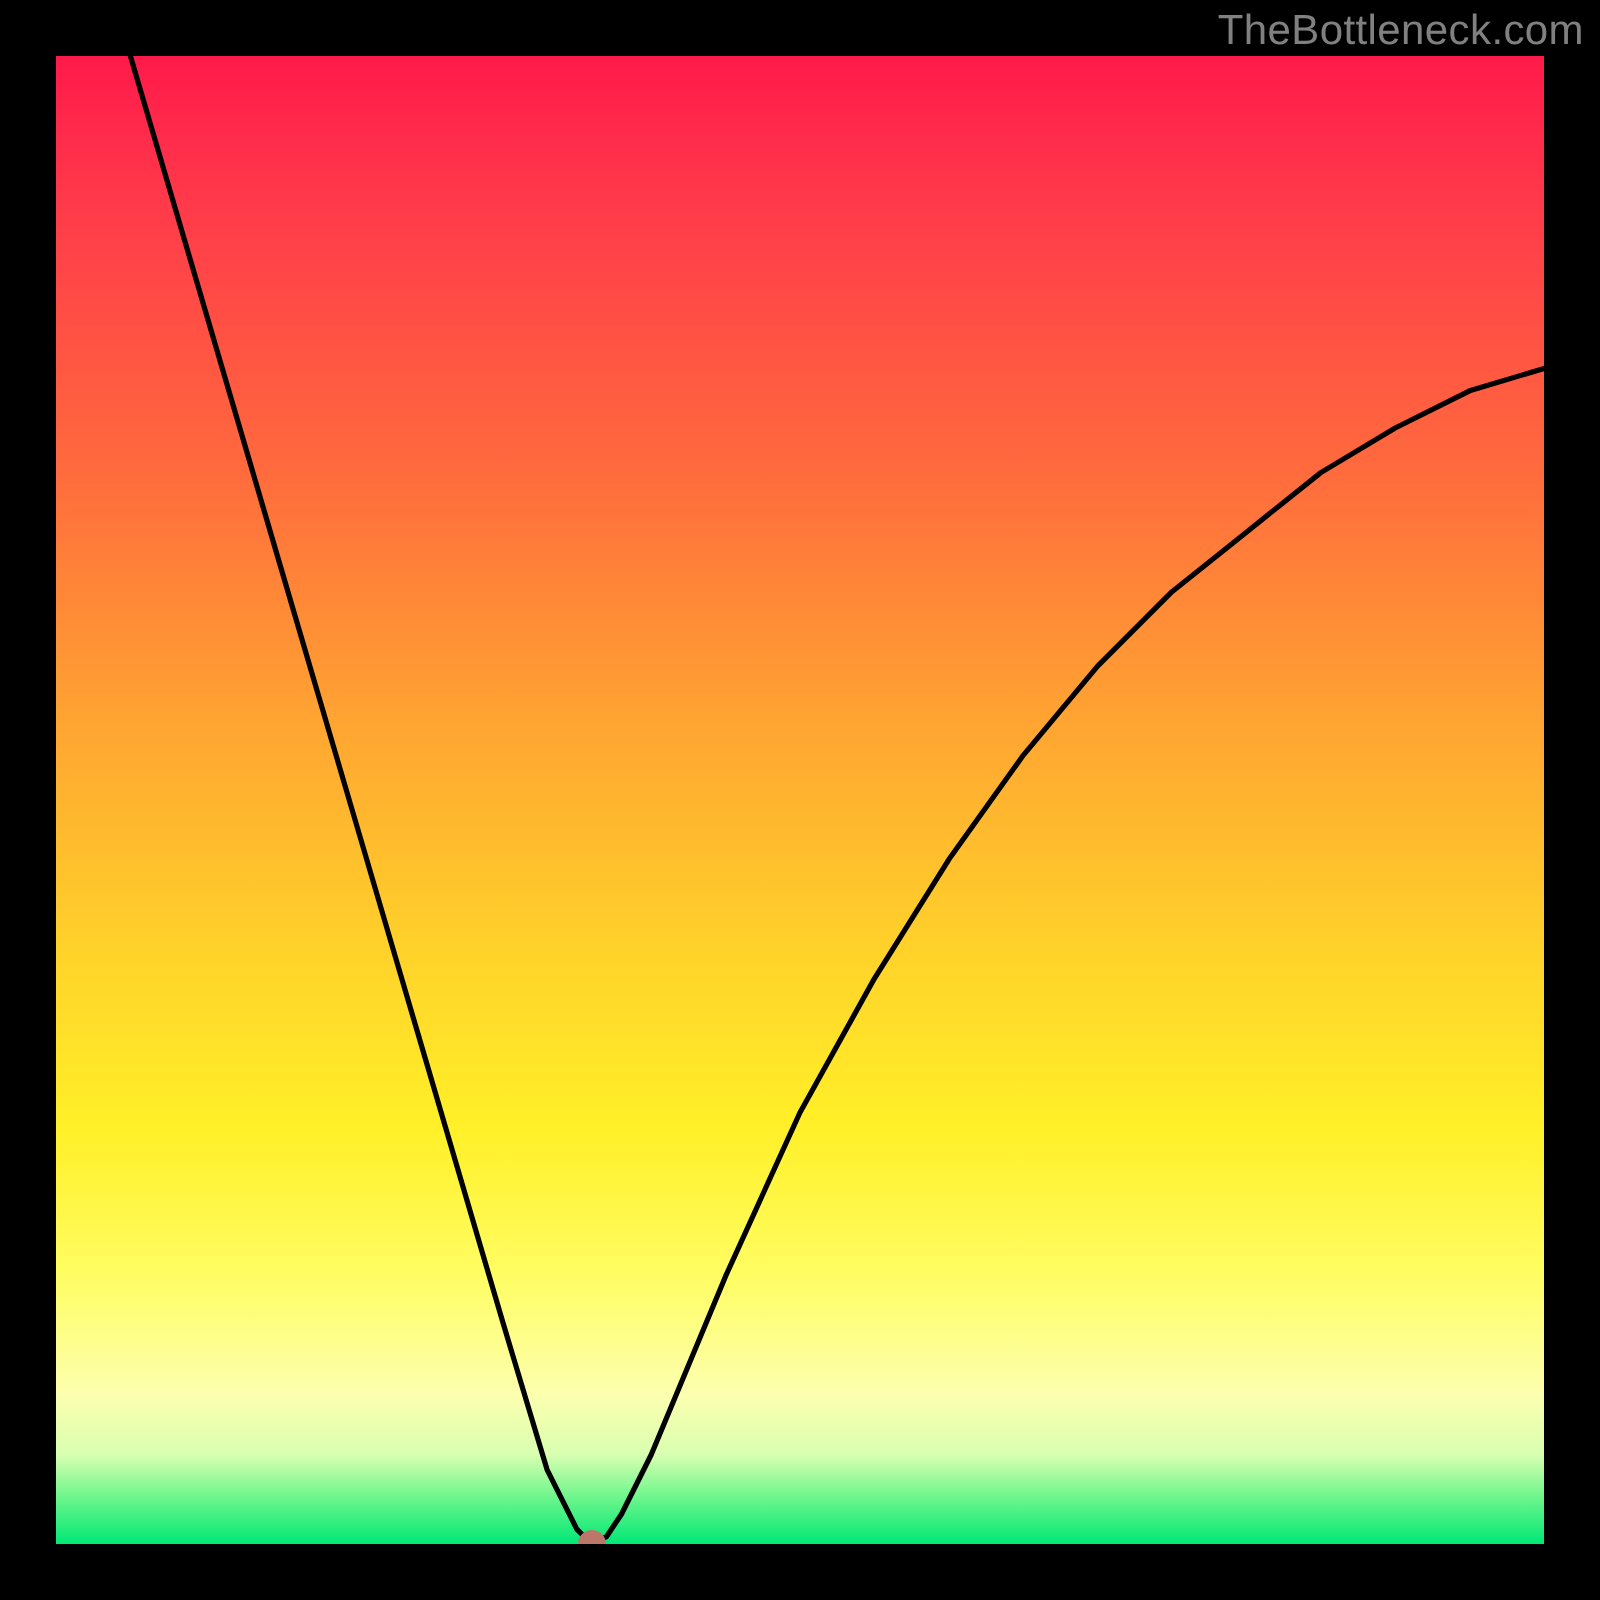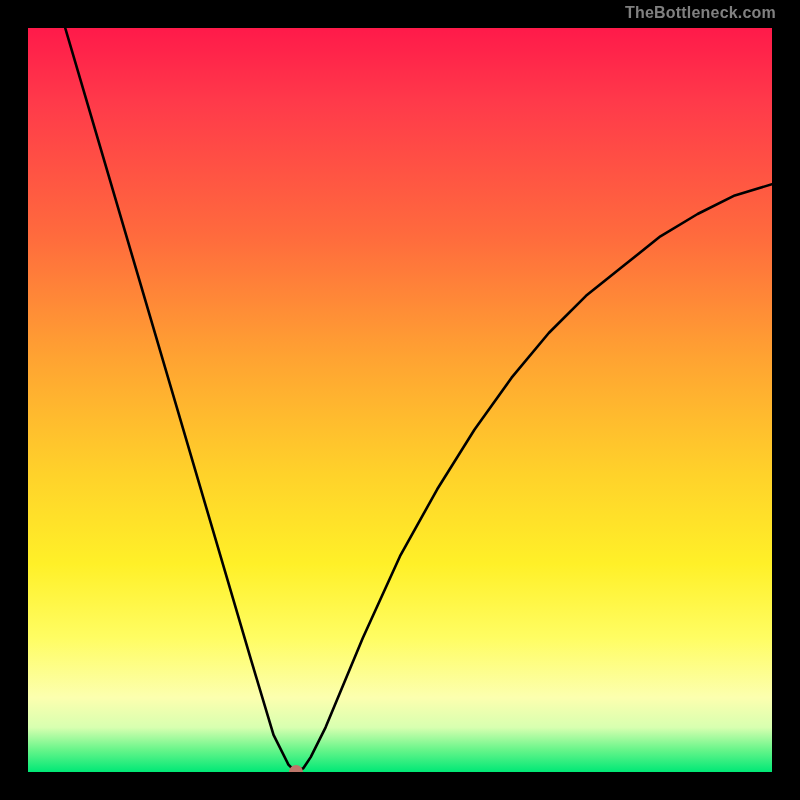--- a/index.html
+++ b/index.html
@@ -40,24 +40,24 @@
       #fffd63 82%,
       #fcffaf 90%,
       #d8ffb0 94%,
       #68f58a 97%,
       #00e876 100%
     );
   }
   .watermark {
     position: absolute;
     top: 4px;
-    right: 24px;
+    right: 8px;
     color: #808080;
-    font-size: 16px;
-    font-weight: 700;
+    font-size: 21px;
+    font-weight: 400;
     letter-spacing: 0.2px;
     user-select: none;
   }
   svg.curve {
     position: absolute;
     inset: 0;
     width: 100%;
     height: 100%;
   }
   .dot {

